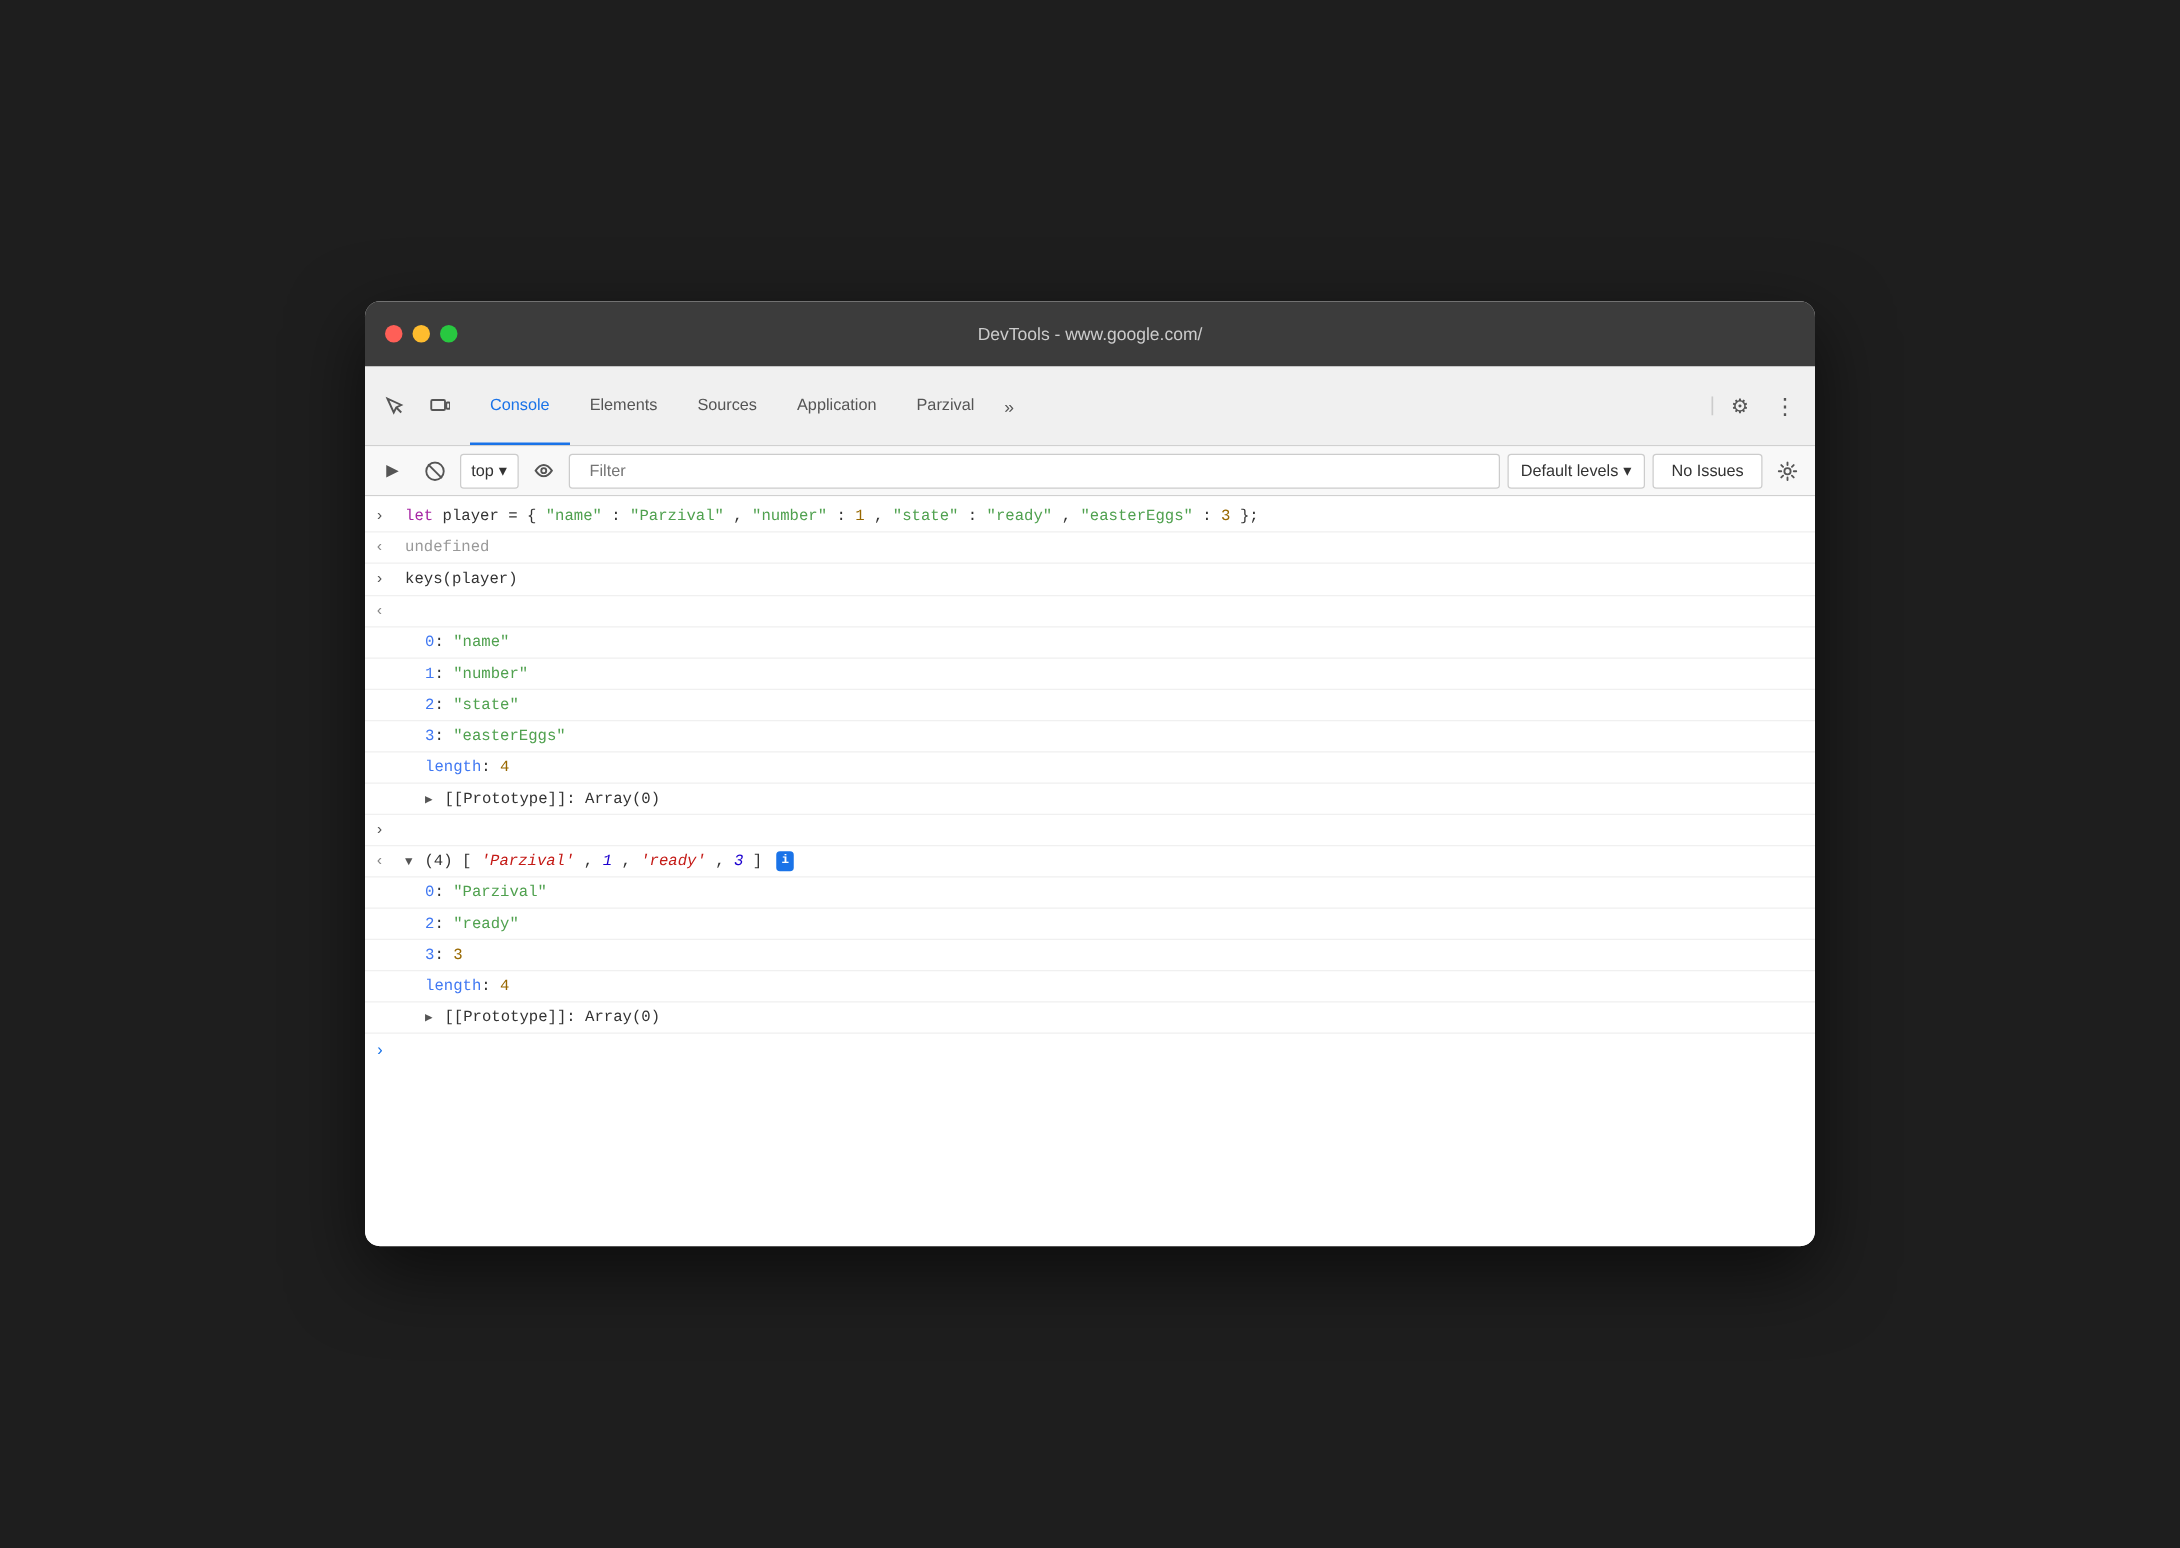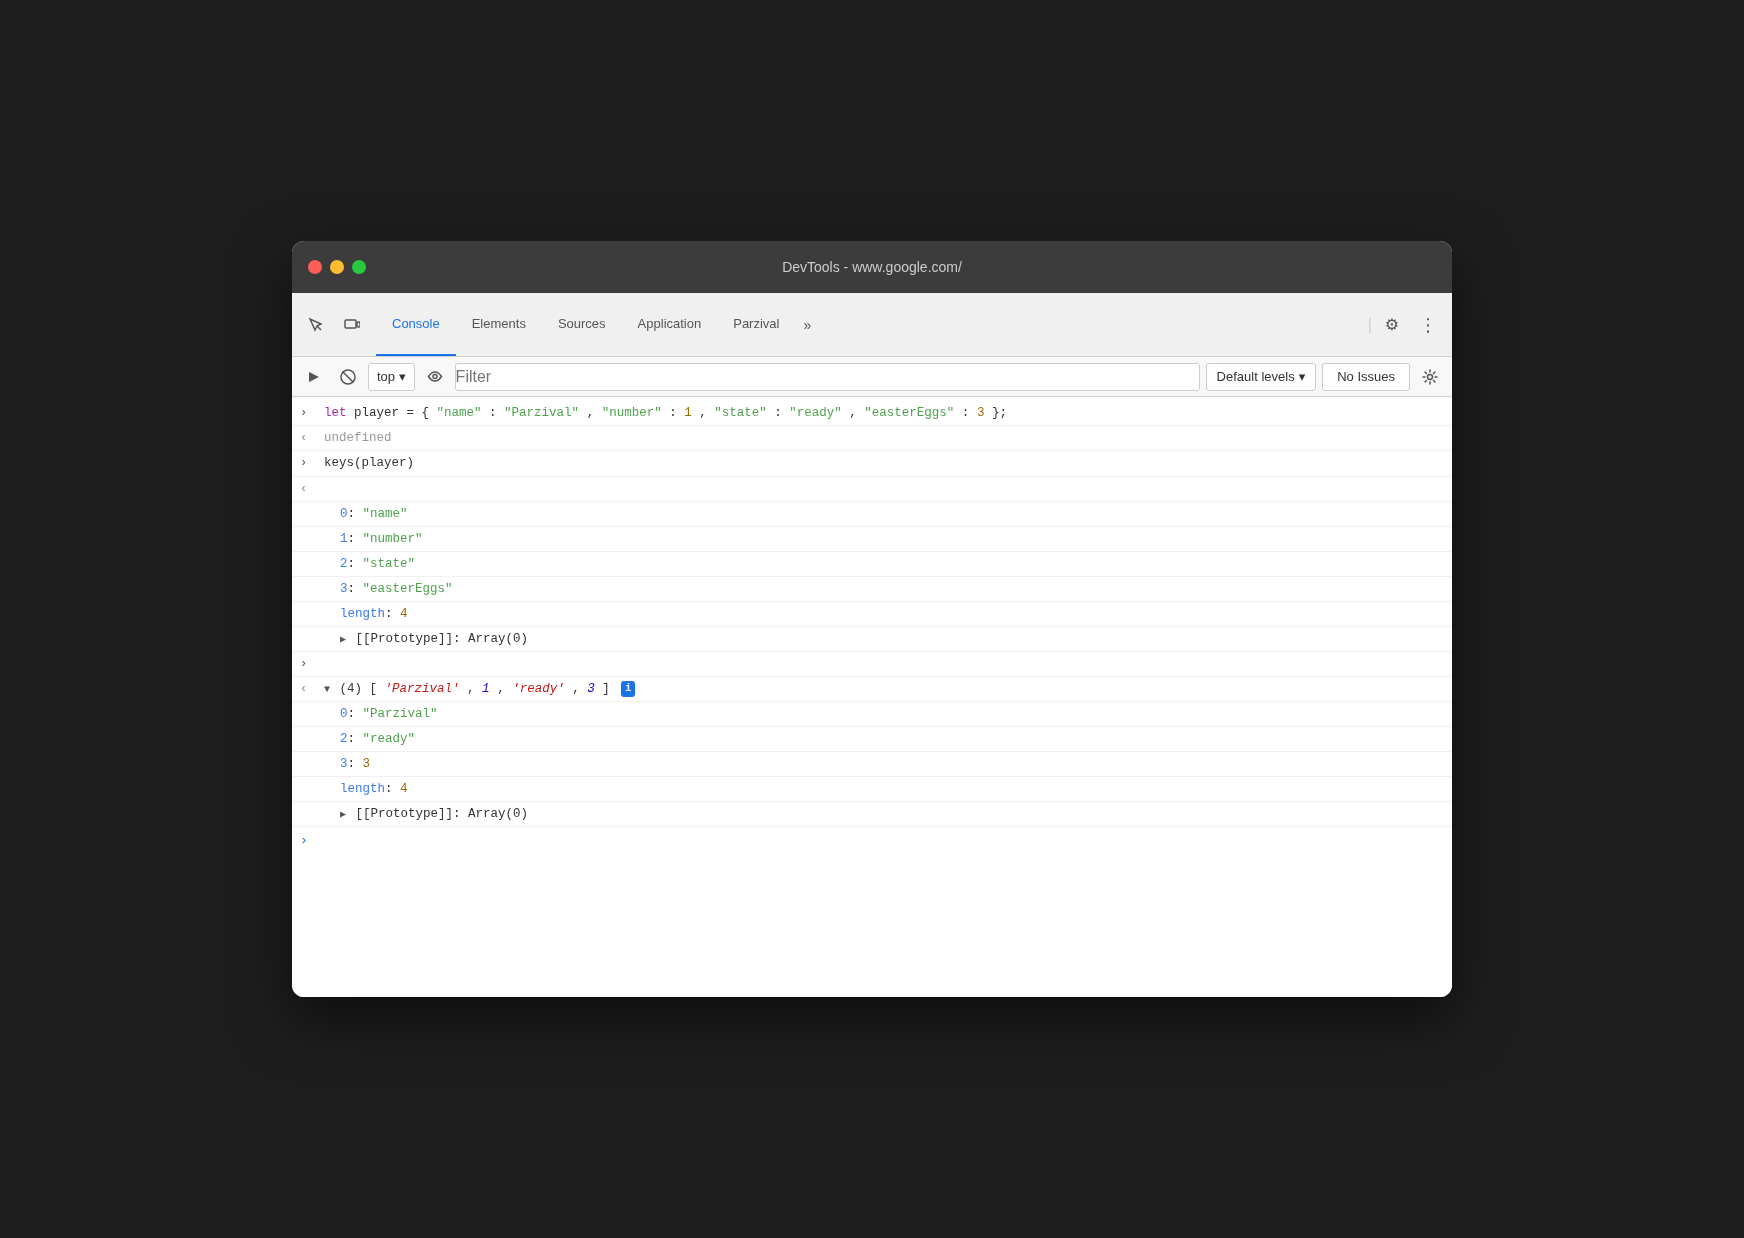--- a/index.html
+++ b/index.html
@@ -153,22 +153,22 @@
       border-radius: 3px;
       cursor: pointer;
       color: #555;
       font-size: 15px;
     }
     .filter-input {
       flex: 1;
       height: 28px;
       border: 1px solid #ccc;
       border-radius: 3px;
-      padding: 0 0;
-      font-size: 16px;
+      padding: 0 16px;
+      font-size: 13px;
       background: white;
       color: #333;
       outline: none;
     }
     .levels-btn {
       display: flex;
       align-items: center;
       gap: 4px;
       padding: 3px 10px;
       border: 1px solid #ccc;

